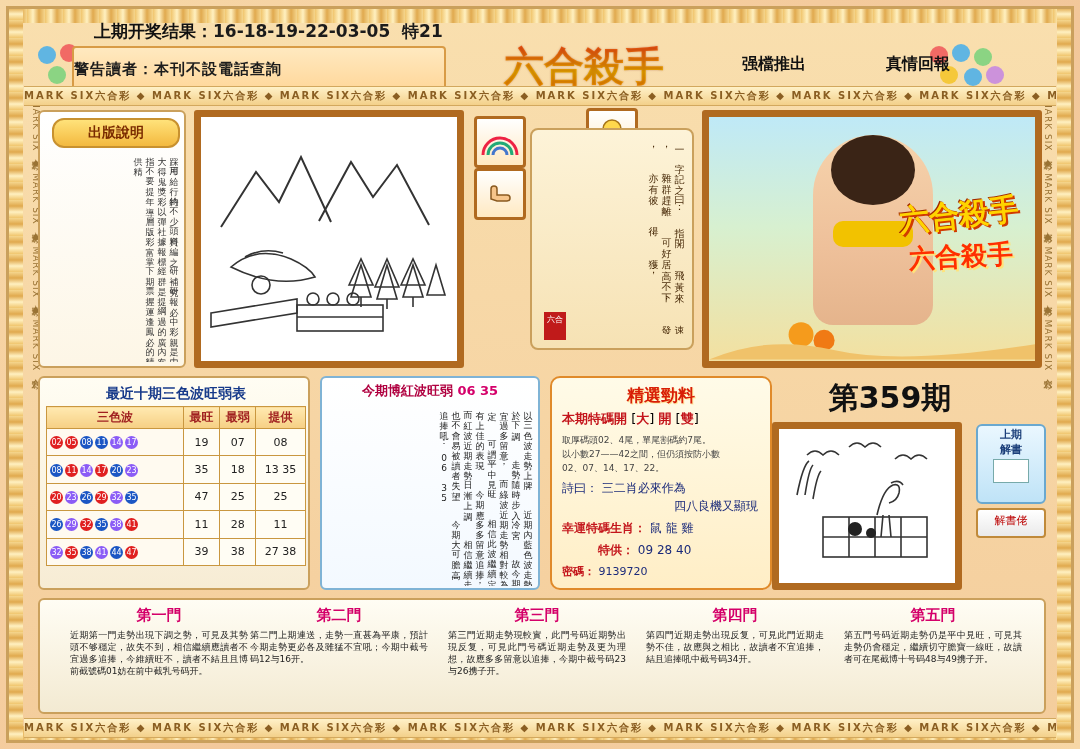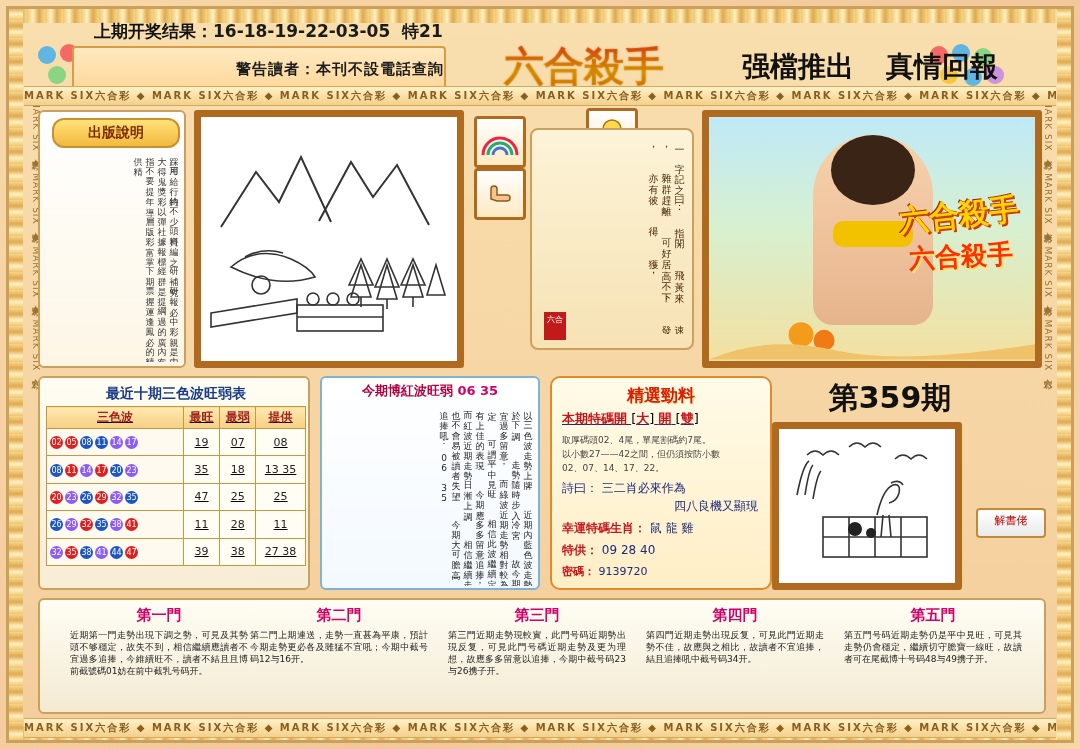--- a/index.html
+++ b/index.html
@@ -31,29 +31,29 @@
   .side-left{left:26px;}
   .side-right{right:26px;}
 
   
   .header{position:absolute;left:24px;top:24px;width:1032px;height:66px;}
   .prev-result{position:absolute;left:70px;top:-4px;font-size:17px;font-weight:bold;color:#1b1b1b;}
   .prev-result .lbl{color:#111;}
   .warn-box{position:absolute;left:48px;top:22px;width:370px;height:42px;
     background:linear-gradient(180deg,#ffe9c0,#ffd79a);
     border:2px solid #d89b46;border-radius:4px;
-    display:flex;align-items:center;justify-content:flex-end;}
+    display:flex;align-items:center;justify-content:flex-start;}
   .warn-box span{font-size:15px;font-weight:bold;color:#1d1d1d;letter-spacing:1px;}
   .title-main{position:absolute;left:430px;top:12px;width:260px;height:60px;
     display:flex;align-items:center;justify-content:center;
     font-size:40px;font-weight:bold;
     background:linear-gradient(180deg,#ff3b1e,#ffd400 60%,#ff8a00);
     -webkit-background-clip:text;background-clip:text;color:transparent;
     text-shadow:0 0 2px rgba(120,0,0,.35);font-family:"DejaVu Sans",sans-serif;}
-  .slogan{position:absolute;top:24px;font-size:28px;font-weight:bold;color:#111;}
+  .slogan{position:absolute;top:30px;font-size:16px;font-weight:bold;color:#111;}
   .slogan1{left:718px;}
   .slogan2{left:862px;}
   .balloons{position:absolute;top:20px;width:120px;height:60px;}
   .bl{left:10px;} .br{right:10px;}
   .balloon{position:absolute;width:18px;height:18px;border-radius:50%;opacity:.9;}
 
   
   .marquee{position:absolute;left:24px;width:1032px;height:18px;
     background:linear-gradient(180deg,#fff1c8,#f3d08a);
     border-top:1px solid #d2a85e;border-bottom:1px solid #d2a85e;
@@ -118,21 +118,21 @@
   .bikini{position:absolute;left:20px;top:86px;width:80px;height:26px;border-radius:10px;
     background:#f2c200;}
 
   
   .table-panel{left:8px;top:270px;width:272px;height:214px;
     background:linear-gradient(180deg,#fffdf3,#f7ecd4);
     border:2px solid #caa05c;border-radius:6px;}
   .tp-title{position:absolute;left:8px;top:4px;width:256px;height:22px;
     text-align:center;font-size:14px;font-weight:bold;color:#173a8a;line-height:22px;}
   .wave-table{position:absolute;left:6px;top:28px;width:260px;height:160px;
-    border-collapse:collapse;font-size:10px;text-decoration:underline;}
+    border-collapse:collapse;font-size:10px;}
   .wave-table th{background:linear-gradient(180deg,#ffe9b0,#f6cf84);
     border:1px solid #c9973f;color:#a02020;font-size:12px;font-weight:bold;padding:2px 0;}
   .wave-table td{border:1px solid #c9973f;text-align:center;color:#222;height:19px;
     font-size:11px;background:#fffdf4;}
   .balls td.balls-cell{padding:0 2px;text-align:left;background:#fffaf0;}
   .nb{display:inline-block;width:13px;height:13px;line-height:13px;border-radius:50%;
     font-size:8px;color:#fff;text-align:center;margin:0 1px;}
   .nb.r{background:#e02020;} .nb.b{background:#1b56c4;} .nb.g{background:#8b5cf6;}
 
   .wave-note{left:290px;top:270px;width:220px;height:214px;
@@ -357,41 +357,41 @@
     <div class="panel wave-note">
       <div class="wn-title">
         <span>今期博紅波旺弱</span>
         <span style="color:#d4006a">06 35</span>
       </div>
       <div class="wn-body">以 三 色 波 走 勢 上 牌 ， 近 期 內 藍 色 波 走 勢 趨 於 下 調 ， 走 勢 隨 時 步 入 冷 宮 ， 故 今 期 不 宜 過 多 留 意 ； 而 綠 波 近 期 走 勢 相 對 較 為 穩 定 ， 可 謂 平 中 見 旺 ， 相 信 此 波 繼 續 定 會 有 上 佳 的 表 現 ， 今 期 應 多 多 留 意 追 捧 ； 而 紅 波 近 期 走 勢 日 漸 上 調 ， 相 信 繼 續 走 勢 也 不 會 易 被 讀 者 失 望 ， 今 期 大 可 膽 高 一 線 追 捧 吼 ： 06 35</div>
     </div>
 
     <div class="panel hot-panel">
       <div class="hot-title">精選勁料</div>
-      <div class="hot-line" style="top:32px;font-size:13px;text-decoration:underline;">
+      <div class="hot-line" style="top:32px;font-size:13px;">
         <span class="hot-red">本期特碼開</span>
         <span style="color:#000">[</span><span class="hot-red">大</span><span style="color:#000">]</span>
         <span class="hot-red">開</span>
         <span style="color:#000">[</span><span class="hot-red">雙</span><span style="color:#000">]</span>
       </div>
       <div class="hot-line hot-small" style="top:56px;">取厚碼頭02、4尾，單尾割碼約7尾。</div>
       <div class="hot-line hot-small" style="top:70px;">以小數27——42之間，但仍須按防小數</div>
       <div class="hot-line hot-small" style="top:84px;">02、07、14、17、22。</div>
       <div class="hot-line" style="top:120px;font-size:12px;color:#1b2a7a;text-align:right;width:196px;">
         <span>四八良機又顯現</span>
       </div>
       <div class="hot-line" style="top:102px;font-size:12px;color:#1b2a7a;">
         <span>詩曰：</span>
         <span>三二肖必來作為</span>
       </div>
       <div class="hot-line" style="top:142px;font-size:12px;">
         <span class="hot-red">幸運特碼生肖：</span>
         <span style="color:#1b2a7a">鼠  龍  雞</span>
       </div>
-      <div class="hot-line" style="top:164px;font-size:12px;">
+      <div class="hot-line" style="top:164px;font-size:12px;margin-left:36px;">
         <span class="hot-red">特供：</span>
         <span style="color:#1b2a7a">09  28  40</span>
       </div>
       <div class="hot-line" style="top:186px;font-size:11px;">
         <span class="hot-red">密碼：</span>
         <span style="color:#1b2a7a">9139720</span>
       </div>
     </div>
 
     <div class="issue">第359期</div>
@@ -412,20 +412,25 @@
             <path d="M98,86 q6,-26 16,-30 q8,-2 6,8 q-2,8 -10,10"></path>
             <path d="M112,54 q8,-4 12,2"></path>
             <path d="M104,86 l-2,22 M110,86 l2,22"></path>
           </g>
           <circle cx="76" cy="100" r="7" fill="#222"></circle>
           <circle cx="92" cy="104" r="5" fill="#222"></circle>
         </svg>
       </div>
     </div>
 
+    <div class="btn-last">
+      <div class="lab">上期</div>
+      <div class="lab">解書</div>
+      <div class="env"></div>
+    </div>
     <div class="btn-seal">解書佬</div>
 
     <div class="gates">
       <div class="gate" style="left:24px;">
         <div class="gate-title">第一門</div>
         <div class="gate-body">近期第一門走勢出現下調之勢，可見及其勢頭不够穩定，故失不到，相信繼續應讀者不宜過多追捧，今維續旺不，讀者不結且且博前截號碼01妨在前中截乳号码开。</div>
       </div>
       <div class="gate" style="left:204px;">
         <div class="gate-title">第二門</div>
         <div class="gate-body">第二門上期連送，走勢一直甚為平康，預計今期走勢更必各及雖猛不宜吼；今期中截号码12与16开。</div>

